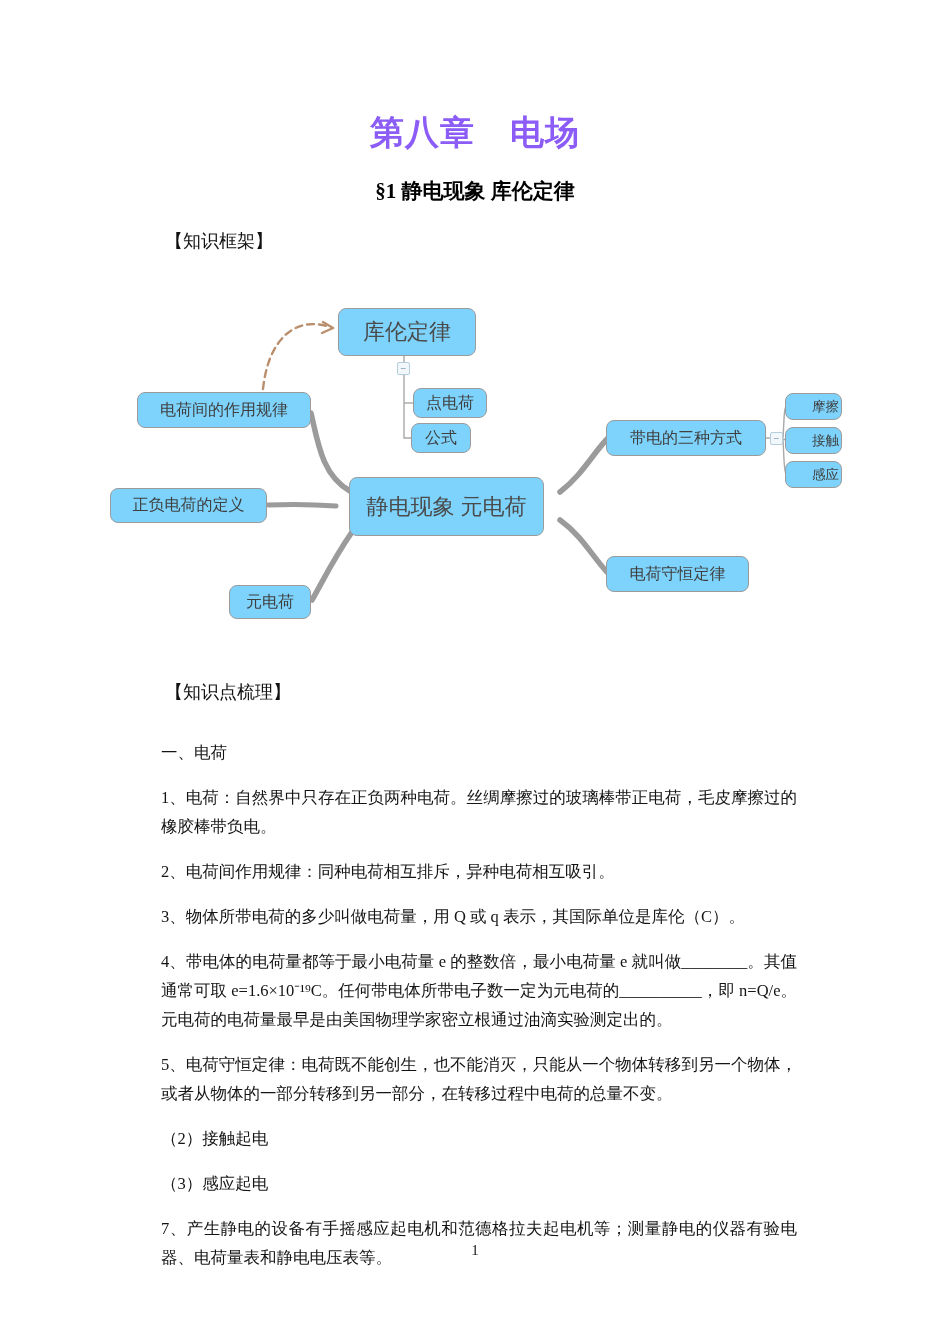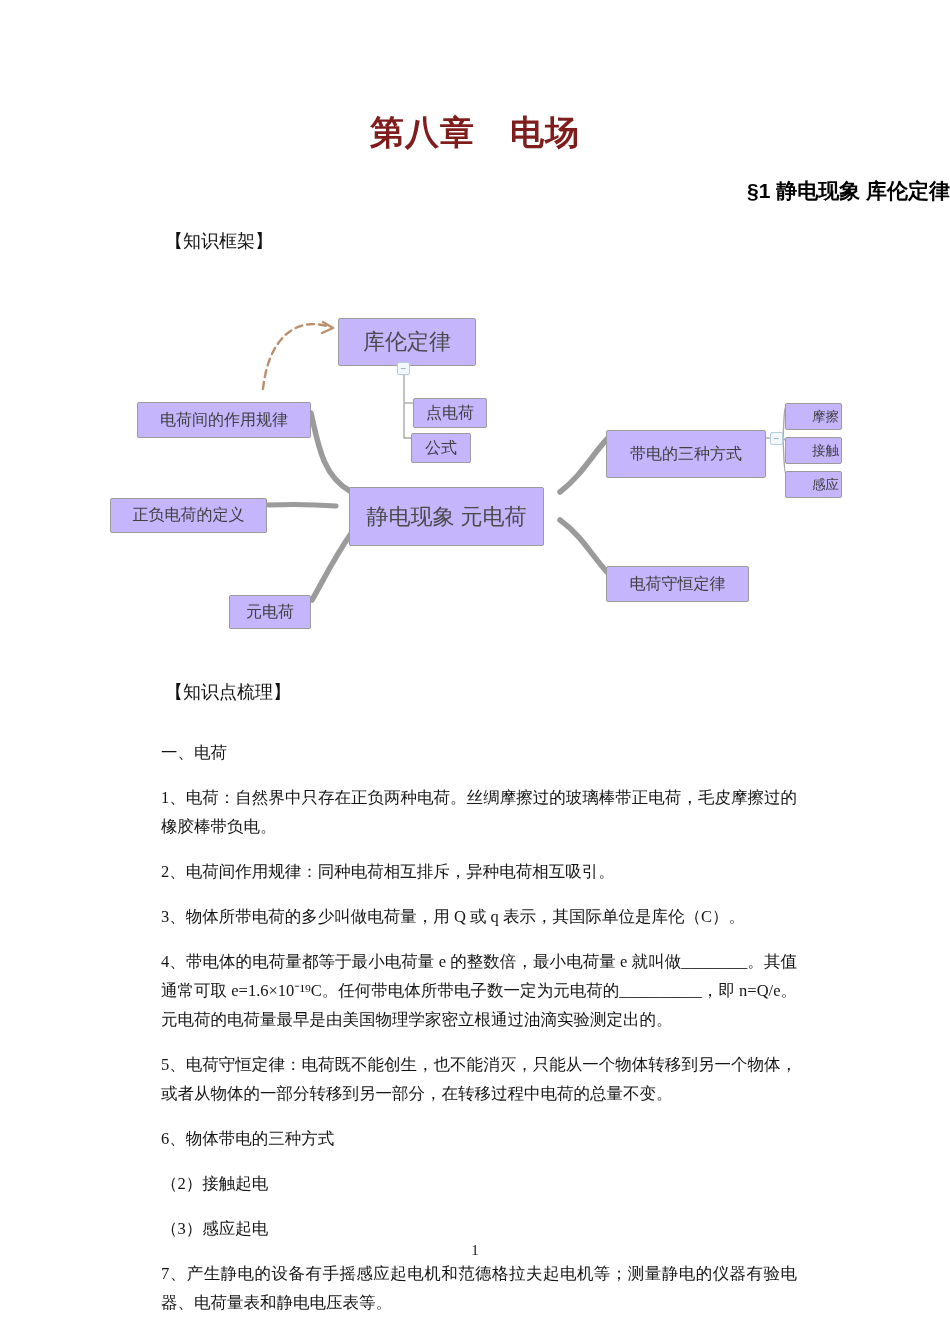--- a/index.html
+++ b/index.html
@@ -12,28 +12,28 @@
     font-family: "Liberation Serif", serif;
     overflow: hidden;
   }
   .title {
     position: absolute;
     top: 110px; left: 0; width: 100%;
     text-align: center;
     font-family: "Liberation Sans", sans-serif;
     font-weight: 700;
     font-size: 34px;
-    color: #7f1d1d;
+    color: #8b5cf6;
     letter-spacing: 1px;
   }
   .subtitle {
     position: absolute;
     top: 177px; left: 0; width: 100%;
-    text-align: right;
-    font-family: Liberation Sans, sans-serif;
+    text-align: center;
+    font-family: Liberation Serif, serif;
     font-weight: 700;
     font-size: 21px;
     color: #000;
   }
   .hd {
     position: absolute;
     left: 145px;
     font-size: 18px;
     color: #111;
     font-family: "Liberation Serif", serif;
@@ -44,30 +44,29 @@
 
   .mindmap {
     position: absolute;
     left: 0; top: 283px;
     width: 950px; height: 362px;
   }
   .mindmap svg { position: absolute; left: 0; top: 0; }
   .node {
     position: absolute;
     border: 1.6px solid #9b9b9b;
-    border-radius: 2px;
-    background: #c4b5fd;
+    border-radius: 8px;
+    background: #7dd3fc;
     display: flex;
     align-items: center;
     justify-content: center;
     font-family: "Liberation Sans", sans-serif;
     color: #3f3f3f;
     white-space: nowrap;
     z-index: 2;
-    margin-top: 10px;
   }
   .node-xl { font-size: 22px; color: #4a4a4a; }
   .node-md { font-size: 16px; }
   .node-sm { font-size: 13.5px; padding-left: 24px; }
   .toggle {
     position: absolute;
     width: 13px; height: 13px;
     border: 1px solid #b4cedd;
     background: #f1f7fb;
     border-radius: 2px;
@@ -136,39 +135,38 @@
     <div class="toggle" style="left:397px;top:79px">−</div>
     <div class="node node-md" style="left:413px;top:105px;width:74px;height:30px">点电荷</div>
     <div class="node node-md" style="left:411px;top:140px;width:60px;height:30px">公式</div>
 
     <div class="node node-md" style="left:110px;top:205px;width:157px;height:35px">正负电荷的定义</div>
     <div class="node node-md" style="left:137px;top:109px;width:174px;height:36px">电荷间的作用规律</div>
     <div class="node node-md" style="left:229px;top:302px;width:82px;height:34px">元电荷</div>
 
     <div class="node node-xl" style="left:349px;top:194px;width:195px;height:59px">静电现象 元电荷</div>
 
-    <div class="node node-md" style="left:606px;top:137px;width:160px;height:48px">带电的三种方式</div>
+    <div class="node node-md" style="left:606px;top:137px;width:160px;height:36px">带电的三种方式</div>
     <div class="toggle" style="left:770px;top:149px">−</div>
     <div class="node node-sm" style="left:785px;top:110px;width:57px;height:27px">摩擦</div>
     <div class="node node-sm" style="left:785px;top:144px;width:57px;height:27px">接触</div>
     <div class="node node-sm" style="left:785px;top:178px;width:57px;height:27px">感应</div>
 
     <div class="node node-md" style="left:606px;top:273px;width:143px;height:36px">电荷守恒定律</div>
   </div>
 
   <div class="hd hd2">【知识点梳理】</div>
 
   <div class="content">
     <p>一、电荷</p>
     <p>1、电荷：自然界中只存在正负两种电荷。丝绸摩擦过的玻璃棒带正电荷，毛皮摩擦过的橡胶棒带负电。</p>
     <p>2、电荷间作用规律：同种电荷相互排斥，异种电荷相互吸引。</p>
     <p>3、物体所带电荷的多少叫做电荷量，用 Q 或 q 表示，其国际单位是库伦（C）。</p>
     <p>4、带电体的电荷量都等于最小电荷量 e 的整数倍，最小电荷量 e 就叫做________。其值通常可取 e=1.6×10⁻¹⁹C。任何带电体所带电子数一定为元电荷的__________，即 n=Q/e。元电荷的电荷量最早是由美国物理学家密立根通过油滴实验测定出的。</p>
     <p>5、电荷守恒定律：电荷既不能创生，也不能消灭，只能从一个物体转移到另一个物体，或者从物体的一部分转移到另一部分，在转移过程中电荷的总量不变。</p>
-    <p>6、物体带电的三种方式</p>
     <p>（2）接触起电</p>
     <p>（3）感应起电</p>
     <p>7、产生静电的设备有手摇感应起电机和范德格拉夫起电机等；测量静电的仪器有验电器、电荷量表和静电电压表等。</p>
   </div>
 
   <div class="footer">1</div>
 
 </div>
 
 </body></html>

